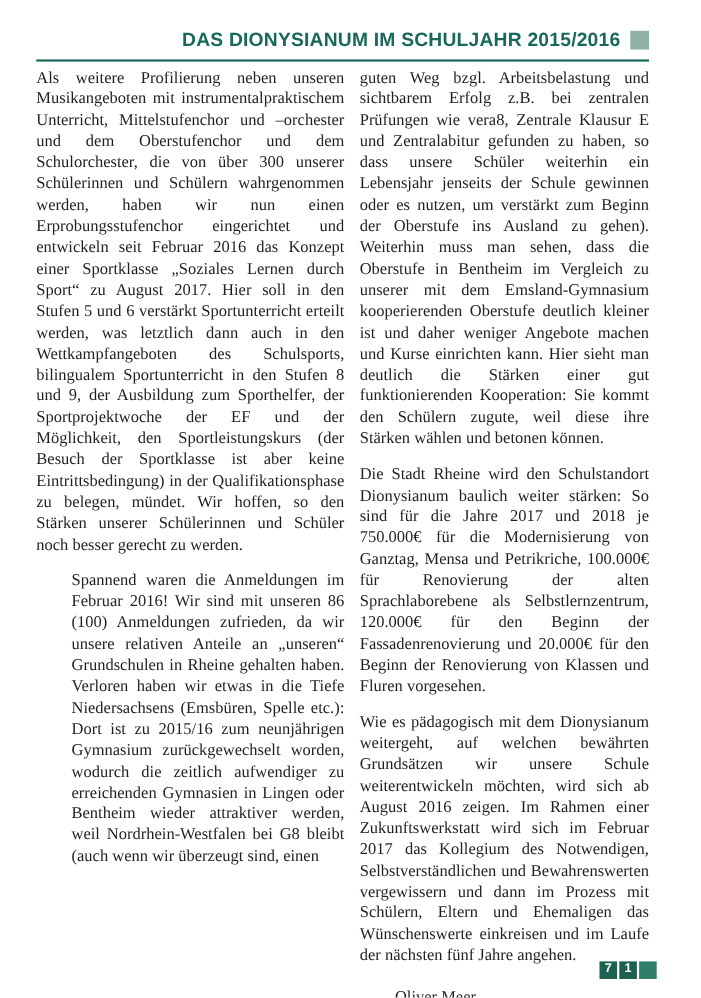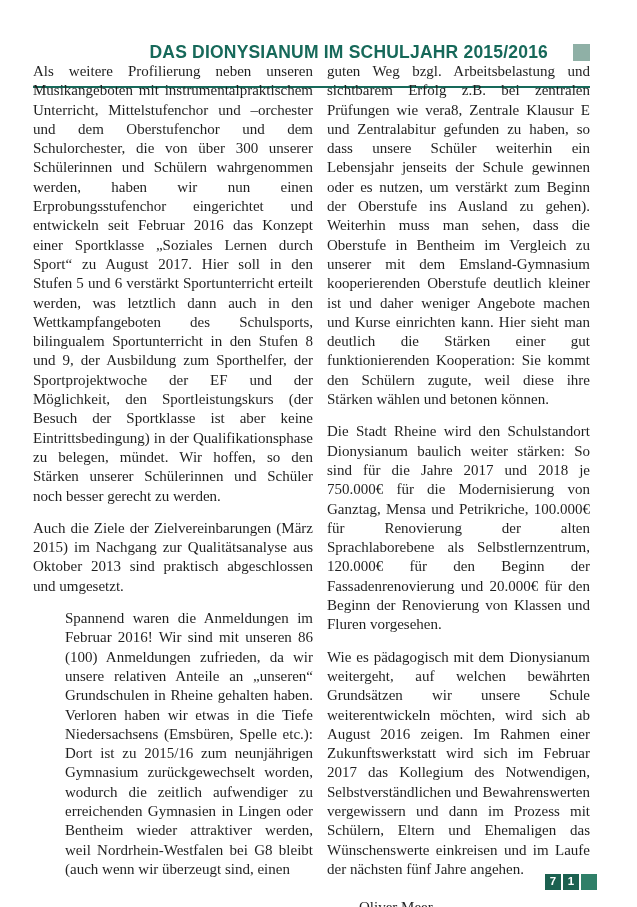--- a/index.html
+++ b/index.html
@@ -20,21 +20,21 @@
   
   .header{
     position:absolute;left:33px;top:26px;width:557px;
   }
   .header-row{
     display:flex;justify-content:flex-end;align-items:center;
     gap:9px;padding-bottom:7px;
     border-bottom:2px solid var(--green);
   }
   .header-title{
-    margin:16px;
+    margin:0;
     font-family:"Liberation Sans", sans-serif;
     font-weight:700;
     font-size:17.5px;
     letter-spacing:0.2px;
     color:var(--green);
     white-space:nowrap;
   }
   .header-square{
     width:17px;height:17px;flex:0 0 auto;
     background:var(--marker);
@@ -84,21 +84,20 @@
   <div class="header">
     <div class="header-row">
       <h1 class="header-title">DAS DIONYSIANUM IM SCHULJAHR 2015/2016</h1>
       <span class="header-square"></span>
     </div>
   </div>
 
   <div class="content">
     <div class="col col-left">
       <p>Als weitere Profilierung neben unseren Musikangeboten mit instrumentalpraktischem Unterricht, Mittelstufenchor und –orchester und dem Oberstufenchor und dem Schulorchester, die von über 300 unserer Schülerinnen und Schülern wahrgenommen werden, haben wir nun einen Erprobungsstufenchor eingerichtet und entwickeln seit Februar 2016 das Konzept einer Sportklasse „Soziales Lernen durch Sport“ zu August 2017. Hier soll in den Stufen 5 und 6 verstärkt Sportunterricht erteilt werden, was letztlich dann auch in den Wettkampfangeboten des Schulsports, bilingualem Sportunterricht in den Stufen 8 und 9, der Ausbildung zum Sporthelfer, der Sportprojektwoche der EF und der Möglichkeit, den Sportleistungskurs (der Besuch der Sportklasse ist aber keine Eintrittsbedingung) in der Qualifikationsphase zu belegen, mündet. Wir hoffen, so den Stärken unserer Schülerinnen und Schüler noch besser gerecht zu werden.</p>
-      <p>Auch die Ziele der Zielvereinbarungen (März 2015) im Nachgang zur Qualitätsanalyse aus Oktober 2013 sind praktisch abgeschlossen und umgesetzt.</p>
       <p>Spannend waren die Anmeldungen im Februar 2016! Wir sind mit unseren 86 (100) Anmeldungen zufrieden, da wir unsere relativen Anteile an „unseren“ Grundschulen in Rheine gehalten haben. Verloren haben wir etwas in die Tiefe Niedersachsens (Emsbüren, Spelle etc.): Dort ist zu 2015/16 zum neunjährigen Gymnasium zurückgewechselt worden, wodurch die zeitlich aufwendiger zu erreichenden Gymnasien in Lingen oder Bentheim wieder attraktiver werden, weil Nordrhein-Westfalen bei G8 bleibt (auch wenn wir überzeugt sind, einen</p>
     </div>
     <div class="col col-right">
       <p>guten Weg bzgl. Arbeitsbelastung und sichtbarem Erfolg z.B. bei zentralen Prüfungen wie vera8, Zentrale Klausur E und Zentralabitur gefunden zu haben, so dass unsere Schüler weiterhin ein Lebensjahr jenseits der Schule gewinnen oder es nutzen, um verstärkt zum Beginn der Oberstufe ins Ausland zu gehen). Weiterhin muss man sehen, dass die Oberstufe in Bentheim im Vergleich zu unserer mit dem Emsland-Gymnasium kooperierenden Oberstufe deutlich kleiner ist und daher weniger Angebote machen und Kurse einrichten kann. Hier sieht man deutlich die Stärken einer gut funktionierenden Kooperation: Sie kommt den Schülern zugute, weil diese ihre Stärken wählen und betonen können.</p>
       <p>Die Stadt Rheine wird den Schulstandort Dionysianum baulich weiter stärken: So sind für die Jahre 2017 und 2018 je 750.000€ für die Modernisierung von Ganztag, Mensa und Petrikriche, 100.000€ für Renovierung der alten Sprachlaborebene als Selbstlernzentrum, 120.000€ für den Beginn der Fassadenrenovierung und 20.000€ für den Beginn der Renovierung von Klassen und Fluren vorgesehen.</p>
       <p>Wie es pädagogisch mit dem Dionysianum weitergeht, auf welchen bewährten Grundsätzen wir unsere Schule weiterentwickeln möchten, wird sich ab August 2016 zeigen. Im Rahmen einer Zukunftswerkstatt wird sich im Februar 2017 das Kollegium des Notwendigen, Selbstverständlichen und Bewahrenswerten vergewissern und dann im Prozess mit Schülern, Eltern und Ehemaligen das Wünschenswerte einkreisen und im Laufe der nächsten fünf Jahre angehen.</p>
       <p class="signature">Oliver Meer</p>
     </div>
   </div>
 

